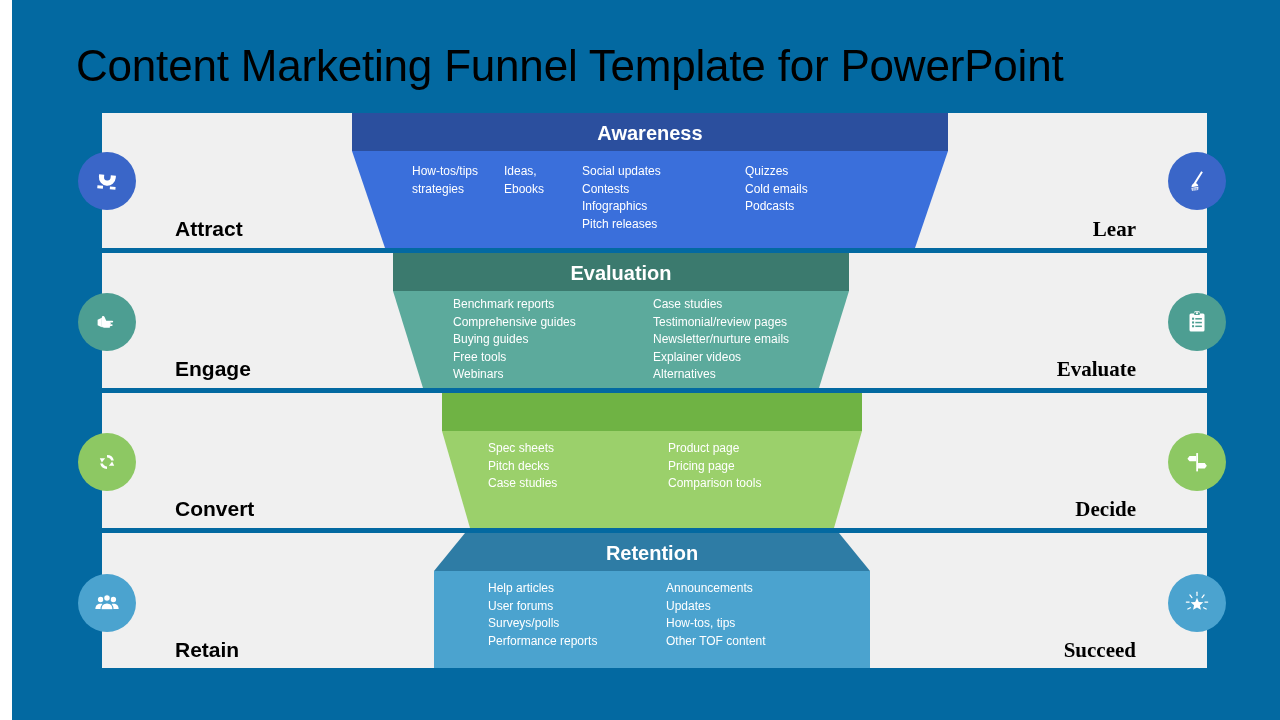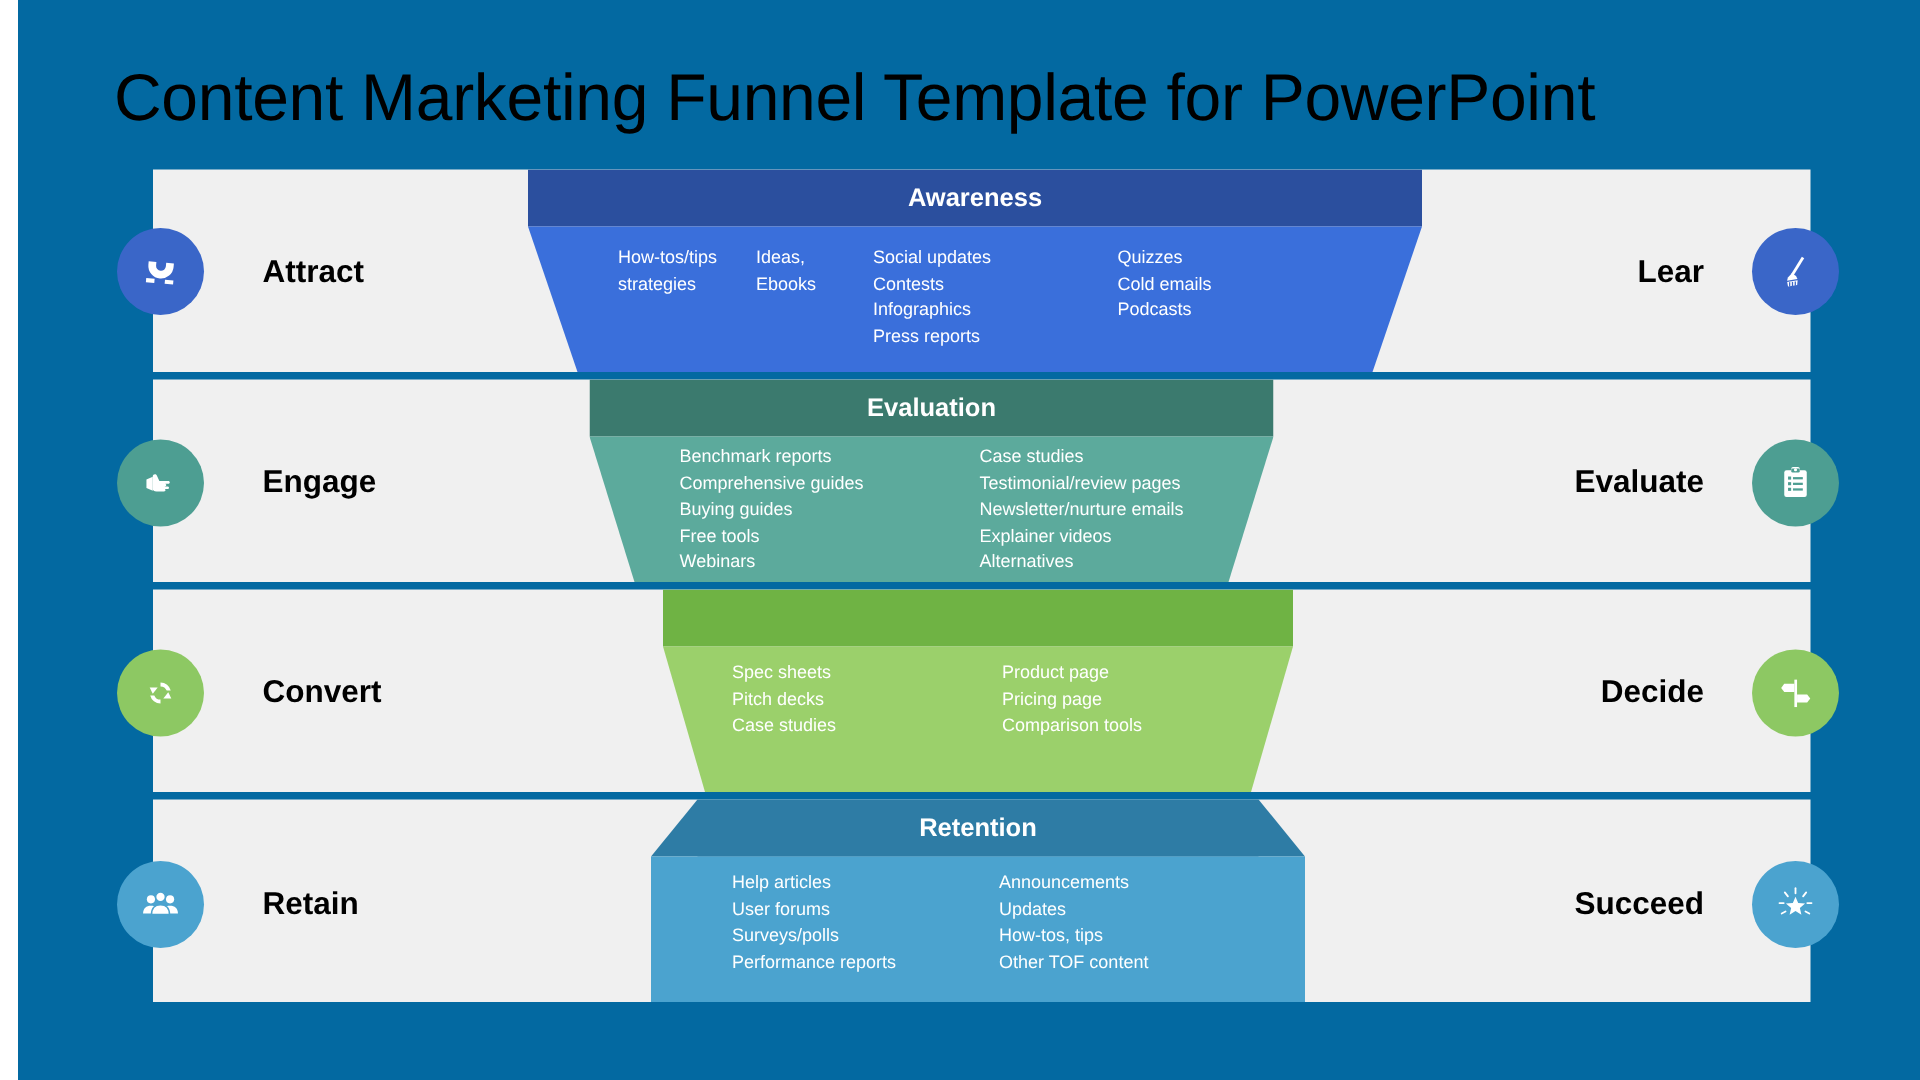--- a/index.html
+++ b/index.html
@@ -55,44 +55,45 @@
     justify-content: center;
   }
   .side-icon svg { display: block; }
 
   .side-label {
     position: absolute;
     font-size: 21px;
     font-weight: bold;
     color: #000000;
     white-space: nowrap;
+    margin-top: 47px;
   }
   .side-label.left  { left: 163px; }
-  .side-label.right { right: 156px; text-align: left; }
+  .side-label.right { right: 156px; text-align: left; font-family: Liberation Serif, serif; }
 
   .icon-left  { left: 66px; }
   .icon-right { right: 66px; }
 
   
   .stage {
     position: absolute;
     color: #ffffff;
   }
   .stage-shape {
     position: absolute;
     left: 0; top: 0;
     width: 100%;
     height: 100%;
   }
   .stage-title {
     position: absolute;
     left: 0;
     width: 100%;
     text-align: center;
-    font-size: 17px;
+    font-size: 20px;
     font-weight: bold;
     color: #ffffff;
     z-index: 3;
     white-space: nowrap;
   }
   .stage-cols {
     position: absolute;
     z-index: 3;
     display: flex;
   }
@@ -150,21 +151,21 @@
         <div>strategies</div>
       </div>
       <div class="stage-col" style="width:78px;">
         <div>Ideas,</div>
         <div>Ebooks</div>
       </div>
       <div class="stage-col" style="width:163px;">
         <div>Social updates</div>
         <div>Contests</div>
         <div>Infographics</div>
-        <div>Press reports</div>
+        <div>Pitch releases</div>
       </div>
       <div class="stage-col">
         <div>Quizzes</div>
         <div>Cold emails</div>
         <div>Podcasts</div>
       </div>
     </div>
   </div>
 
   <div class="row-band" style="top:253px; height:135px;"></div>

